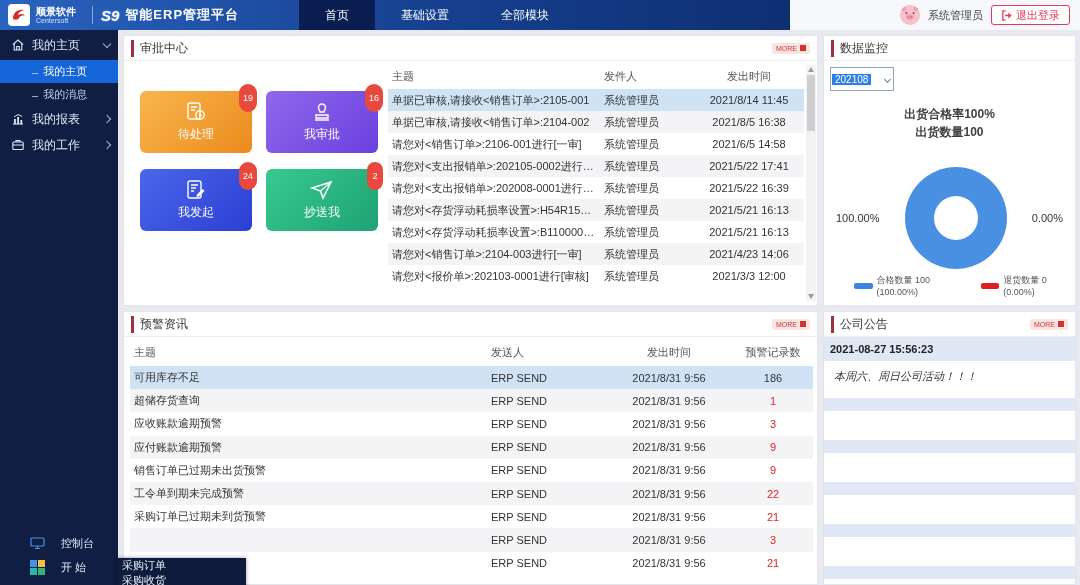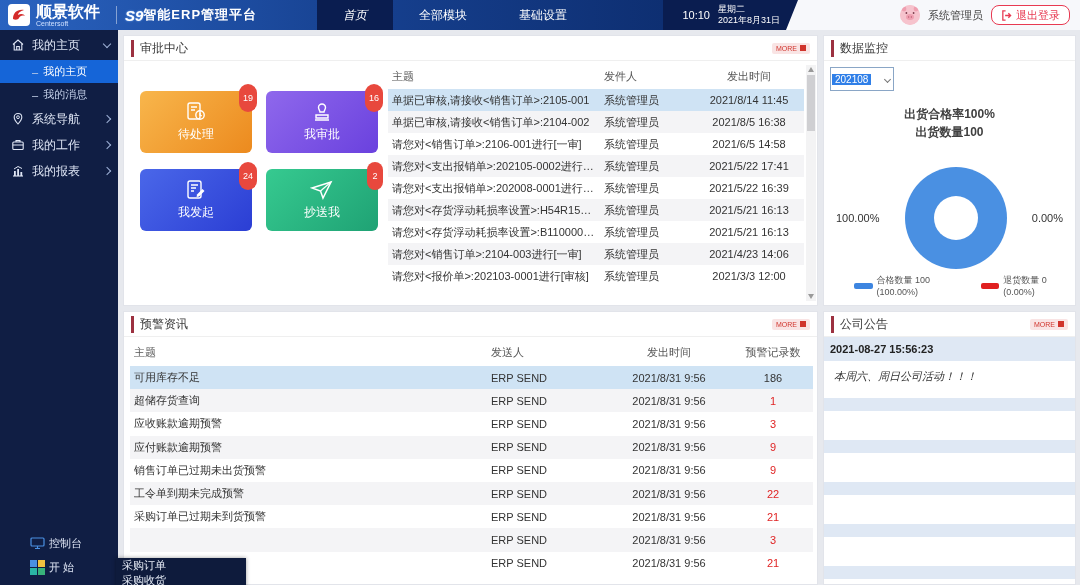--- a/index.html
+++ b/index.html
@@ -4,50 +4,50 @@
 <style>
   * { box-sizing: border-box; margin: 0; padding: 0; }
   html,body { width:1080px; height:585px; }
   body { font-family:"Liberation Sans","DejaVu Sans",sans-serif; background:#e7e9ee; overflow:hidden; position:relative; font-size:12px; }
 
   
   .topbar { height:30px; display:flex; background:#fff; }
   .topbar-blue { flex:1; background:linear-gradient(90deg,#2a63c0 0%,#16408f 55%,#0e2f72 100%); display:flex; align-items:center; color:#fff; }
   .logo-box { width:22px; height:22px; background:#fff; border-radius:4px; margin:0 6px 0 8px; display:flex; align-items:center; justify-content:center; }
   .logo-text { line-height:1; margin-right:8px; }
-  .logo-text .cn { font-size:16px; font-weight:bold; }
+  .logo-text .cn { font-size:10px; font-weight:bold; }
   .logo-text .en { font-size:7px; color:#cfe0ff; }
   .logo-divider { width:1px; height:18px; background:rgba(255,255,255,.45); margin:0 8px; }
-  .s9 { font-size:15px; font-weight:bold; font-style:italic; margin-right:0; color:#fff; text-shadow:0 0 2px #7fb4ff; }
+  .s9 { font-size:15px; font-weight:bold; font-style:italic; margin-right:6px; color:#fff; text-shadow:0 0 2px #7fb4ff; }
   .platform-title { font-size:13px; font-weight:bold; letter-spacing:1px; }
   .topnav { display:flex; height:100%; margin-left:60px; }
   .topnav-item { padding:0 26px; display:flex; align-items:center; font-size:12px; cursor:pointer; }
-  .topnav-item.active { background:#0a1d50;font-style:italic; }
+  .topnav-item.active { background:#0a1d50; }
   .topbar-dark { width:135px; background:#0a1d50; color:#fff; display:flex; align-items:center; justify-content:flex-end; gap:8px; padding-right:18px; clip-path:polygon(0 0,100% 0,calc(100% - 12px) 100%,0 100%); margin-right:-8px; }
   .tb-time { font-size:11px; }
   .tb-date { font-size:9px; line-height:1.25; }
   .topbar-white { width:290px; background:#f7f8fb; display:flex; align-items:center; justify-content:flex-end; gap:8px; padding-right:10px; }
   .avatar { width:20px; height:20px; border-radius:50%; background:#f6c3cd; overflow:hidden; flex:0 0 auto; }
   .username { font-size:11px; color:#444; }
-  .logout-btn { height:20px; border:1px solid #e83a52; color:#e83a52; border-radius:8px; display:flex; align-items:center; gap:4px; padding:0 9px; font-size:11px; background:#fff; cursor:pointer; }
+  .logout-btn { height:20px; border:1px solid #e83a52; color:#e83a52; border-radius:3px; display:flex; align-items:center; gap:4px; padding:0 9px; font-size:11px; background:#fff; cursor:pointer; }
 
   
   .sidebar { position:absolute; top:30px; left:0; bottom:0; width:118px; background:#101e44; color:#dfe6f5; }
   .sb-item { height:26px; display:flex; align-items:center; gap:7px; padding:0 8px 0 10px; font-size:12px; cursor:pointer; }
   .sb-item.first { height:30px; }
   .sb-icon { width:15px; height:15px; flex:0 0 auto; display:flex; align-items:center; justify-content:center; }
   .sb-label { flex:1; }
   .chev { width:6px; height:6px; border-right:1.5px solid #9fb2d8; border-bottom:1.5px solid #9fb2d8; flex:0 0 auto; }
   .chev.down { transform:rotate(45deg); margin-top:-3px; }
   .chev.right { transform:rotate(-45deg); }
   .sb-sub { height:23px; display:flex; align-items:center; padding-left:32px; font-size:11px; color:#c6d2ea; cursor:pointer; }
   .sb-sub::before { content:"–"; margin-right:5px; color:#c6d2ea; }
   .sb-sub.active { background:#1565d8; color:#fff; }
   .sb-footer { position:absolute; bottom:6px; left:0; right:0; }
-  .sb-footer-item { height:24px; display:flex; align-items:center; gap:4px; padding-left:30px; font-size:11px; cursor:pointer; }
+  .sb-footer-item { height:24px; display:flex; align-items:center; gap:16px; padding-left:30px; font-size:11px; cursor:pointer; }
   .sq-grid { display:grid; grid-template-columns:7px 7px; grid-template-rows:7px 7px; gap:1px; }
   .sq-grid i { display:block; }
 
   
   .main { position:absolute; top:30px; left:118px; right:0; bottom:0; padding:5px 4px 0 5px; display:grid; grid-template-columns:1fr 253px; grid-template-rows:271px 1fr; gap:5px; }
   .panel { background:#fff; border:1px solid #e2e4ea; display:flex; flex-direction:column; min-height:0; overflow:hidden; }
   .panel-head { height:25px; flex:0 0 auto; display:flex; align-items:center; padding:0 7px; border-bottom:1px solid #efefef; }
   .panel-title { font-size:12px; color:#3a3a3a; border-left:3px solid #9c3140; padding-left:6px; }
   .more-badge { margin-left:auto; background:#f9e4e4; color:#d0342c; font-size:7px; padding:2px 4px; border-radius:2px; display:flex; align-items:center; gap:3px; cursor:pointer; }
   .more-badge i { width:6px; height:6px; background:#d0342c; display:block; }
@@ -127,29 +127,22 @@
     </div>
     <div class="logo-text">
       <div class="cn">顺景软件</div>
       <div class="en">Centersoft</div>
     </div>
     <div class="logo-divider"></div>
     <div class="s9">S9</div>
     <div class="platform-title">智能ERP管理平台</div>
     <div class="topnav">
       <div class="topnav-item active">首页</div>
+      <div class="topnav-item">基础设置</div>
       <div class="topnav-item">全部模块</div>
-      <div class="topnav-item">基础设置</div>
-    </div>
-  </div>
-  <div class="topbar-dark">
-    <div class="tb-time">10:10</div>
-    <div class="tb-date">
-      <div>星期二</div>
-      <div>2021年8月31日</div>
     </div>
   </div>
   <div class="topbar-white">
     <div class="avatar">
       <svg width="20" height="20" viewBox="0 0 20 20">
         <circle cx="10" cy="10" r="10" fill="#f6c3cd"></circle>
         <circle cx="4" cy="4" r="2.4" fill="#ef9fb0"></circle>
         <circle cx="16" cy="4" r="2.4" fill="#ef9fb0"></circle>
         <ellipse cx="10" cy="12" rx="4" ry="3" fill="#ef9fb0"></ellipse>
         <circle cx="8.6" cy="12" r="0.7" fill="#b95f73"></circle>
@@ -177,48 +170,38 @@
         </svg>
     </span>
     <span class="sb-label">我的主页</span>
     <span class="chev down"></span>
   </div>
   <div class="sb-sub active">我的主页</div>
   <div class="sb-sub">我的消息</div>
   <div class="sb-item">
     <span class="sb-icon">
       <svg width="14" height="14" viewBox="0 0 14 14">
-          <path d="M7 1.5 C9.2 1.5 10.8 3.1 10.8 5.2 C10.8 7.8 7 12 7 12 C7 12 3.2 7.8 3.2 5.2 C3.2 3.1 4.8 1.5 7 1.5 Z" fill="none" stroke="#dfe6f5" stroke-width="1.1"></path>
-          <circle cx="7" cy="5.2" r="1.4" fill="none" stroke="#dfe6f5" stroke-width="1"></circle>
+          <path d="M2 12 H12" stroke="#dfe6f5" stroke-width="1.1"></path>
+          <rect x="3" y="7" width="1.8" height="5" fill="#dfe6f5"></rect>
+          <rect x="6.2" y="5" width="1.8" height="7" fill="#dfe6f5"></rect>
+          <rect x="9.4" y="8" width="1.8" height="4" fill="#dfe6f5"></rect>
+          <path d="M3 5 L7 2.5 L11 4.5" fill="none" stroke="#dfe6f5" stroke-width="1"></path>
         </svg>
     </span>
-    <span class="sb-label">系统导航</span>
+    <span class="sb-label">我的报表</span>
     <span class="chev right"></span>
   </div>
   <div class="sb-item">
     <span class="sb-icon">
       <svg width="14" height="14" viewBox="0 0 14 14">
           <rect x="1.8" y="4" width="10.4" height="7.5" rx="1" fill="none" stroke="#dfe6f5" stroke-width="1.1"></rect>
           <path d="M5 4 V2.6 H9 V4 M1.8 7 H12.2" fill="none" stroke="#dfe6f5" stroke-width="1.1"></path>
         </svg>
     </span>
     <span class="sb-label">我的工作</span>
-    <span class="chev right"></span>
-  </div>
-  <div class="sb-item">
-    <span class="sb-icon">
-      <svg width="14" height="14" viewBox="0 0 14 14">
-          <path d="M2 12 H12" stroke="#dfe6f5" stroke-width="1.1"></path>
-          <rect x="3" y="7" width="1.8" height="5" fill="#dfe6f5"></rect>
-          <rect x="6.2" y="5" width="1.8" height="7" fill="#dfe6f5"></rect>
-          <rect x="9.4" y="8" width="1.8" height="4" fill="#dfe6f5"></rect>
-          <path d="M3 5 L7 2.5 L11 4.5" fill="none" stroke="#dfe6f5" stroke-width="1"></path>
-        </svg>
-    </span>
-    <span class="sb-label">我的报表</span>
     <span class="chev right"></span>
   </div>
 
   <div class="sb-footer">
     <div class="sb-footer-item">
       <span class="sb-icon">
         <svg width="15" height="13" viewBox="0 0 15 13">
             <rect x="1" y="1" width="13" height="8" rx="1" fill="none" stroke="#4a90e2" stroke-width="1.2"></rect>
             <path d="M5 11.5 H10 M7.5 9 V11.5" stroke="#4a90e2" stroke-width="1.2"></path>
           </svg>

